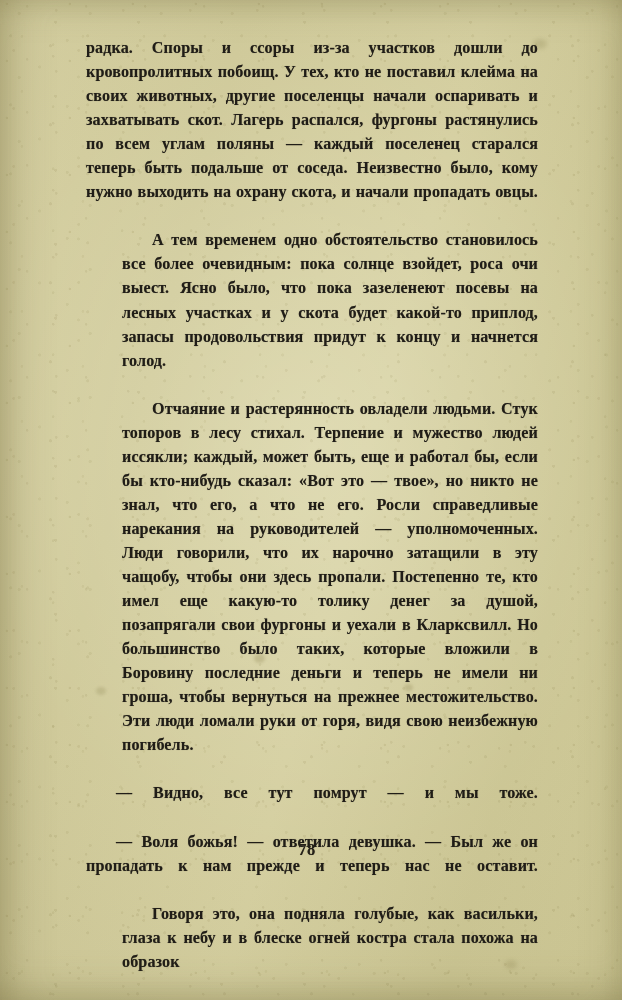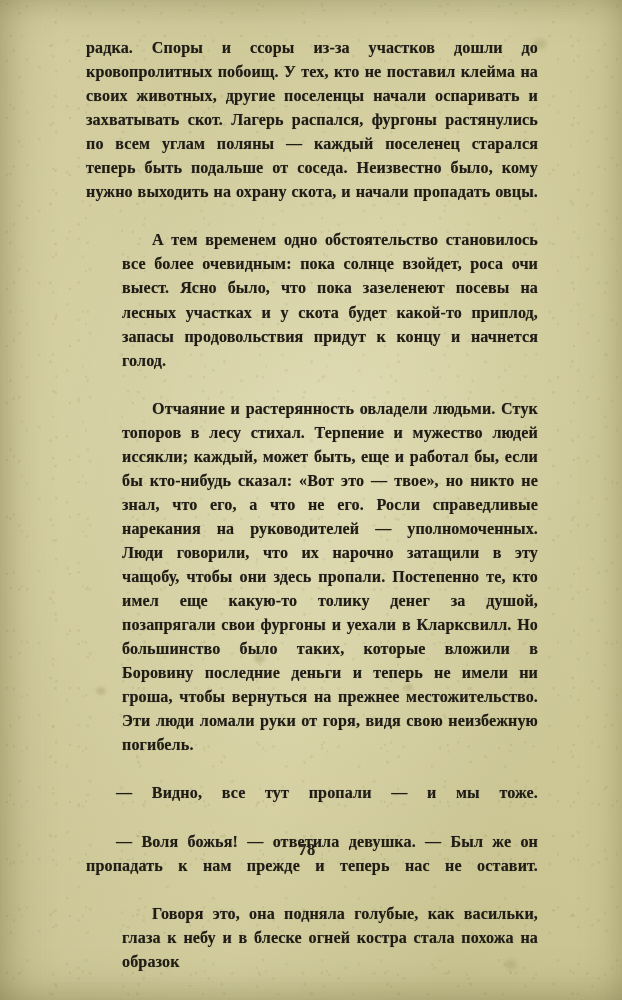--- a/index.html
+++ b/index.html
@@ -129,21 +129,21 @@
   <div class="stain s1"></div>
   <div class="stain s2"></div>
   <div class="stain s3"></div>
   <div class="stain s4"></div>
   <div class="stain s5"></div>
 
   <div class="textblock">
     <p class="para">радка. Споры и ссоры из-за участков дошли до кровопролитных побоищ. У тех, кто не поставил клейма на своих животных, другие поселенцы начали оспаривать и захватывать скот. Лагерь распался, фургоны растянулись по всем углам поляны — каждый поселенец старался теперь быть подальше от соседа. Неизвестно было, кому нужно выходить на охрану скота, и начали пропадать овцы.</p>
     <p class="para indent">А тем временем одно обстоятельство становилось все более очевидным: пока солнце взойдет, роса очи выест. Ясно было, что пока зазеленеют посевы на лесных участках и у скота будет какой-то приплод, запасы продовольствия придут к концу и начнется голод.</p>
     <p class="para indent">Отчаяние и растерянность овладели людьми. Стук топоров в лесу стихал. Терпение и мужество людей иссякли; каждый, может быть, еще и работал бы, если бы кто-нибудь сказал: «Вот это — твое», но никто не знал, что его, а что не его. Росли справедливые нарекания на руководителей — уполномоченных. Люди говорили, что их нарочно затащили в эту чащобу, чтобы они здесь пропали. Постепенно те, кто имел еще какую-то толику денег за душой, позапрягали свои фургоны и уехали в Кларксвилл. Но большинство было таких, которые вложили в Боровину последние деньги и теперь не имели ни гроша, чтобы вернуться на прежнее местожительство. Эти люди ломали руки от горя, видя свою неизбежную погибель.</p>
-    <p class="para dialogue">— Видно, все тут пропали — и мы тоже.</p>
+    <p class="para dialogue">— Видно, все тут помрут — и мы тоже.</p>
     <p class="para dialogue">— Воля божья! — ответила девушка. — Был же он пропадать к нам прежде и теперь нас не оставит.</p>
     <p class="para indent">Говоря это, она подняла голубые, как васильки, глаза к небу и в блеске огней костра стала похожа на образок</p>
   </div>
 
   <div class="folio">78</div>
 
   <div class="vignette"></div>
 </div>
 
 </body></html>

